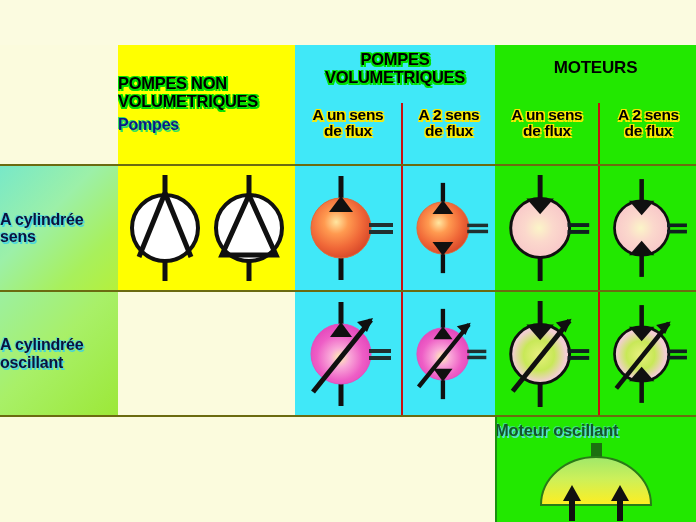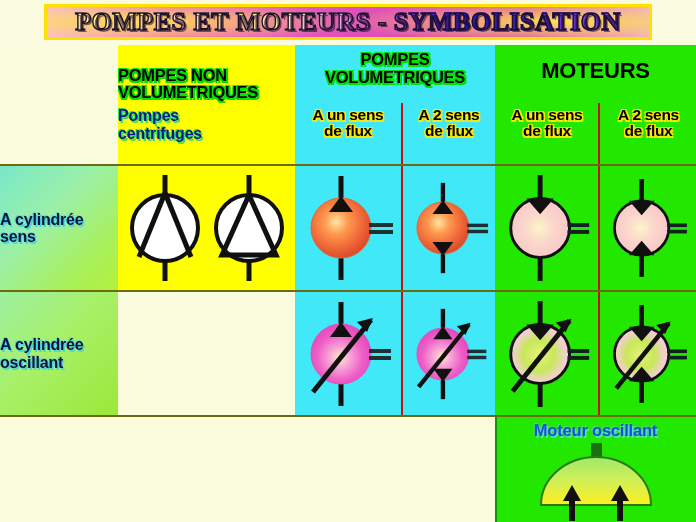--- a/index.html
+++ b/index.html
@@ -114,21 +114,21 @@
   .hdr-sub-blue {
     font-size: 16px;
     font-weight: bold;
     color: #0a1a8a;
     text-align: center;
     line-height: 1.1;
     text-shadow: 1.5px 1.5px 0 #30e060, -1px -1px 0 #30e060;
     letter-spacing: -0.2px;
   }
   .hdr-moteurs {
-    font-size: 22px;
+    font-size: 17px;
     font-weight: bold;
     color: #000;
     text-align: center;
     line-height: 1.1;
     letter-spacing: -0.2px;
   }
   .hdr-flux {
     font-size: 15.5px;
     font-weight: bold;
     color: #000;
@@ -144,22 +144,21 @@
     color: #0a1240;
     text-align: center;
     line-height: 1.08;
     text-shadow: 1.5px 1.5px 0 rgba(60,210,230,0.9),
                 -1px -1px 0 rgba(60,210,230,0.6);
     letter-spacing: -0.2px;
   }
   .osc-label {
     font-size: 16.5px;
     font-weight: bold;
-    color: #1d4ed8;
-    text-align: center;
+    color: #14532d;
     line-height: 1.1;
     text-shadow: 1.5px 1.5px 0 rgba(90,220,240,0.85),
                 -1px -1px 0 rgba(90,220,240,0.5);
     letter-spacing: -0.2px;
   }
 
   .center-flex {
     display: flex;
     align-items: center;
     justify-content: center;
@@ -181,34 +180,30 @@
     justify-content: center;
     width: 100%;
     height: 100%;
   }
 </style>
 </head>
 <body>
 
 <div id="page">
 
-  <div class="title-banner">
-    <div class="title-text">POMPES ET MOTEURS - SYMBOLISATION</div>
-  </div>
 
   <div class="grid">
 
     <div class="cell bg-cream" style="left:0;top:0;width:118px;height:119px;"></div>
 
     <div class="cell bg-yellow" style="left:118px;top:0;width:177px;height:119px;">
       <div class="hdr-stack">
         <div class="hdr-main">POMPES NON</div>
         <div class="hdr-main">VOLUMETRIQUES</div>
         <div class="hdr-sub-blue" style="margin-top:5px;">Pompes</div>
-        <div class="hdr-sub-blue">centrifuges</div>
       </div>
     </div>
 
     <div class="cell bg-cyan" style="left:295px;top:0;width:200px;height:119px;">
       <div style="position:absolute;left:0;top:6px;width:200px;">
         <div class="hdr-main">POMPES</div>
         <div class="hdr-main">VOLUMETRIQUES</div>
       </div>
       <div style="position:absolute;left:0;top:62px;width:106px;">
         <div class="hdr-flux">A un sens</div>

